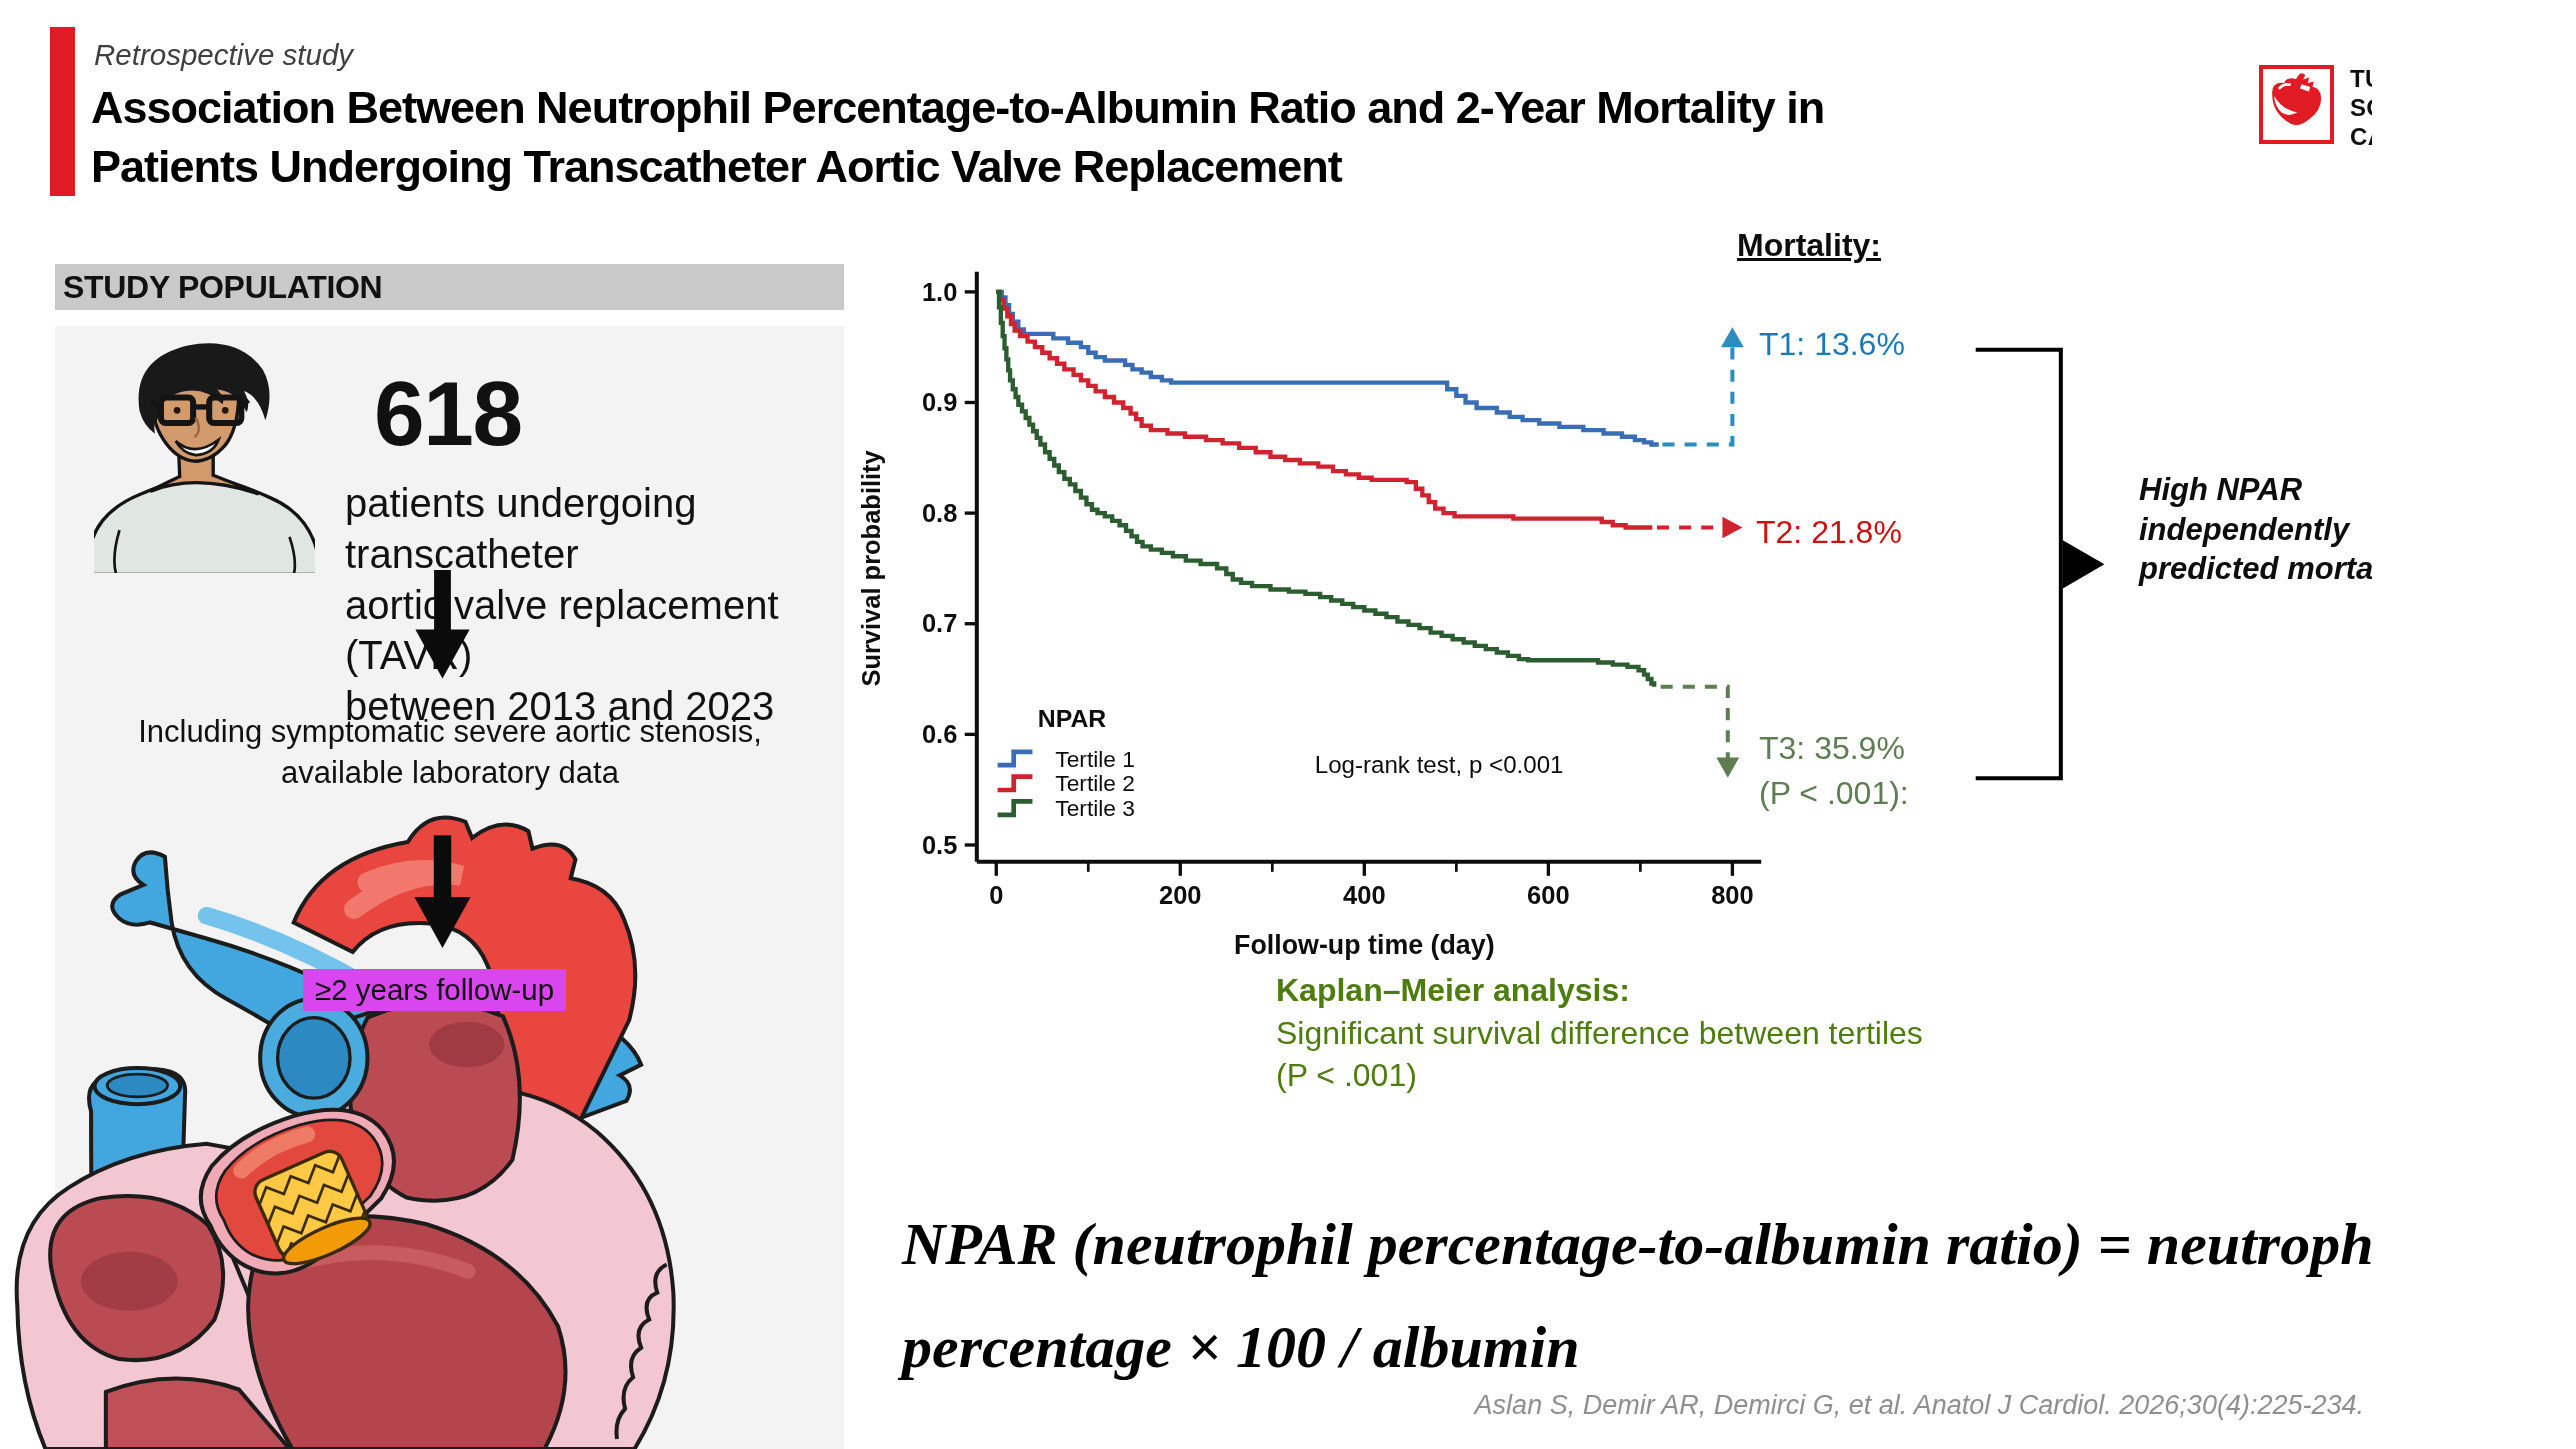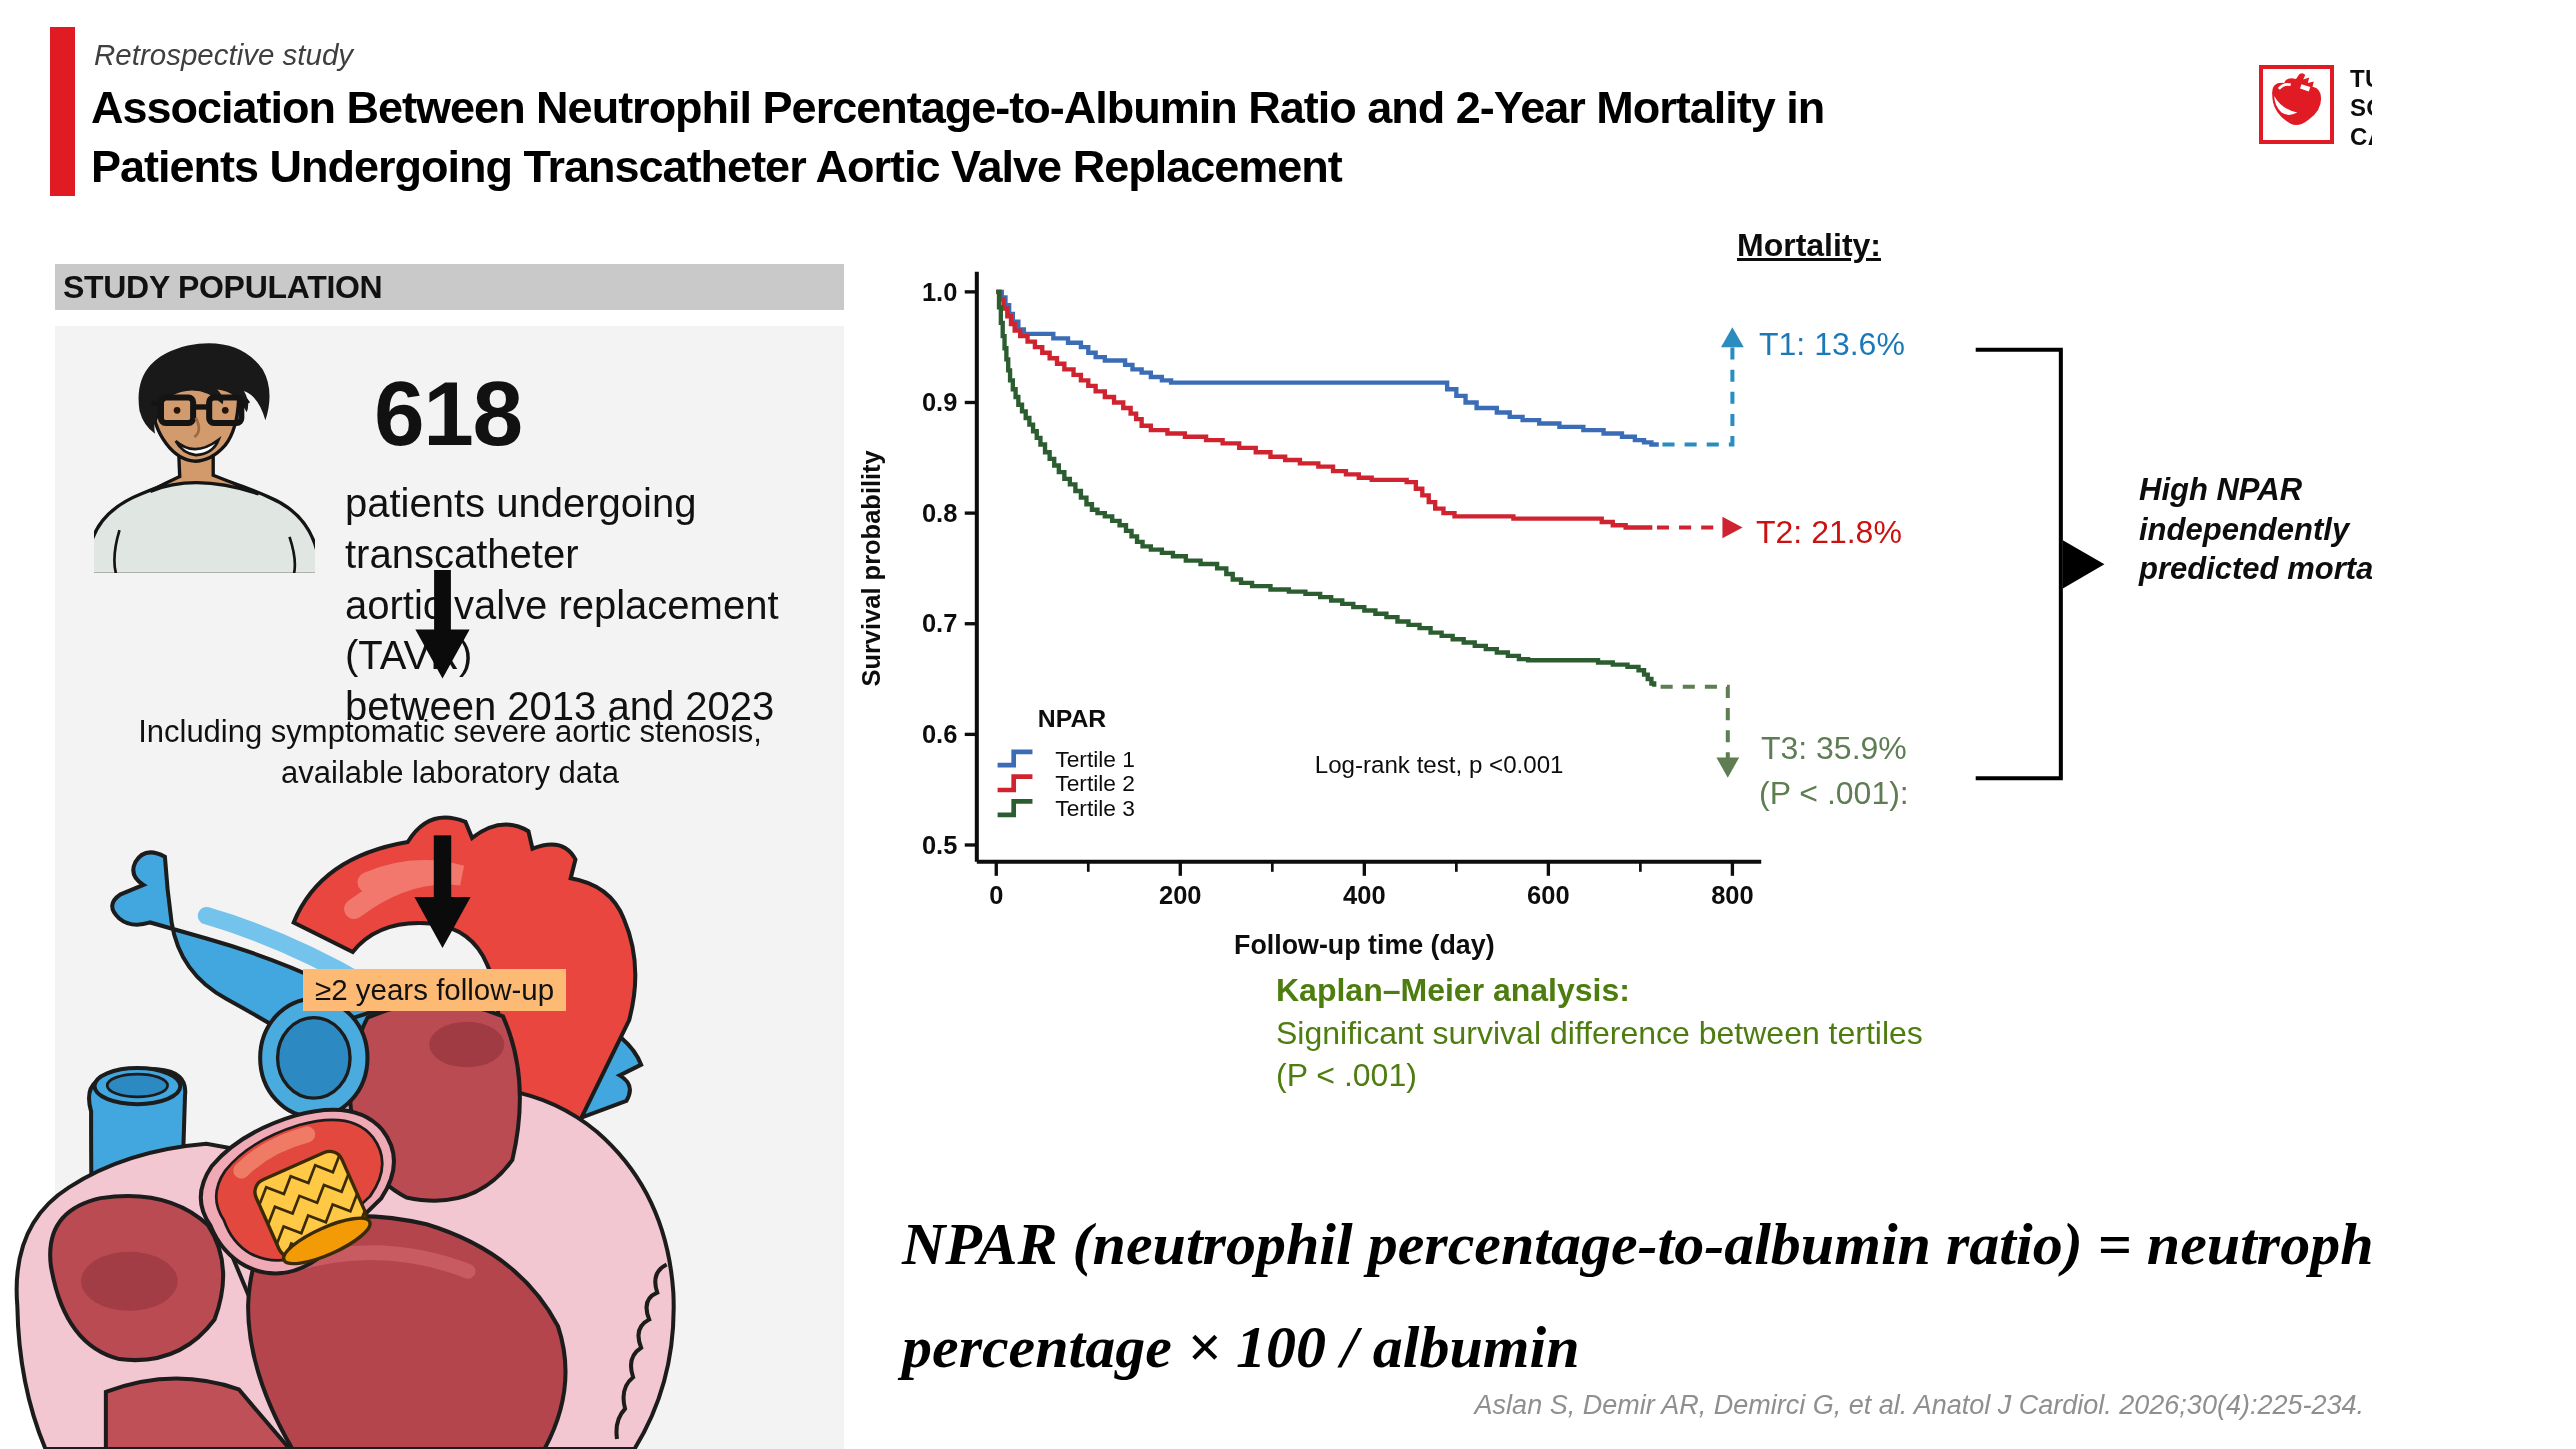--- a/index.html
+++ b/index.html
@@ -18,25 +18,25 @@
   #section-bar{left:55px;top:264px;width:789px;height:46px;background:#c9c9c9;display:flex;align-items:center;}
   #section-bar .t{font-size:32px;font-weight:800;letter-spacing:-0.3px;padding-left:8px;}
   #population-panel{left:55px;top:326px;width:789px;height:1123px;background:#f4f3f4;}
   #avatar{left:94px;top:332px;width:221px;height:241px;}
   #count{left:374px;top:362px;font-size:91px;font-weight:800;letter-spacing:-1.3px;}
   #count-caption{left:345px;top:478px;width:510px;font-size:40px;line-height:1.27;}
   #arrow1{left:409px;top:570px;width:67px;height:113px;}
   #inclusion{left:81px;top:712px;width:738px;font-size:31px;line-height:1.32;text-align:center;}
   #heart{left:5.4px;top:795px;width:678px;height:654px;}
   #arrow2{left:409px;top:832px;width:67px;height:124px;}
-  #followup-box{left:303px;top:969px;background:#fdba74;padding:4px 12px;font-size:29.5px;white-space:nowrap;}
+  #followup-box{left:303px;top:969px;background:#d946ef;padding:4px 12px;font-size:29.5px;white-space:nowrap;}
   
   #km-svg{left:859px;top:255px;width:953px;height:771px;overflow:visible;}
   #mortality-heading{left:1737px;top:227px;font-size:32px;font-weight:600;text-decoration:underline;color:#0d0d0d;}
-  .mort-label{font-size:32px;font-weight:500;white-space:nowrap;text-align:center;}
+  .mort-label{font-size:32px;font-weight:500;white-space:nowrap;}
   #t1-label{left:1759px;top:326px;}
   #t2-label{left:1756px;top:502px;}
   #t3-label{left:1759px;top:726px;line-height:1.42;}
   #bracket{left:1969px;top:332px;width:181px;height:470px;overflow:visible;}
   #callout{left:2139px;top:470px;width:429px;font-size:31px;font-style:italic;line-height:1.28;color:#0d0d0d;}
   #callout .b{font-weight:700;}
   #km-note{left:1276px;top:969px;width:1006px;font-size:32px;line-height:1.33;color:#4d7c0f;}
   #km-note .b{font-weight:700;}
   
   #formula{left:902px;top:1193px;width:1644px;font-family:"Liberation Serif",serif;font-style:italic;

